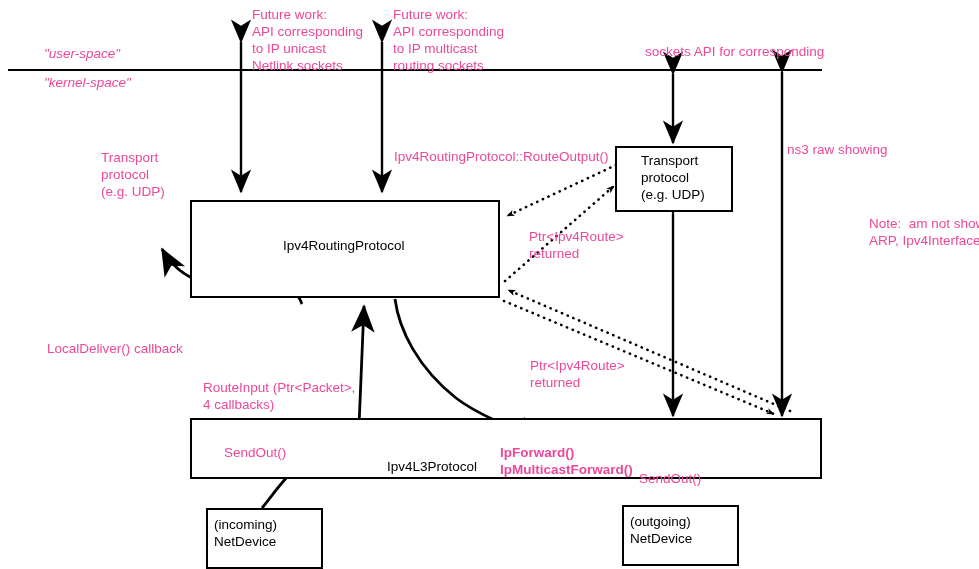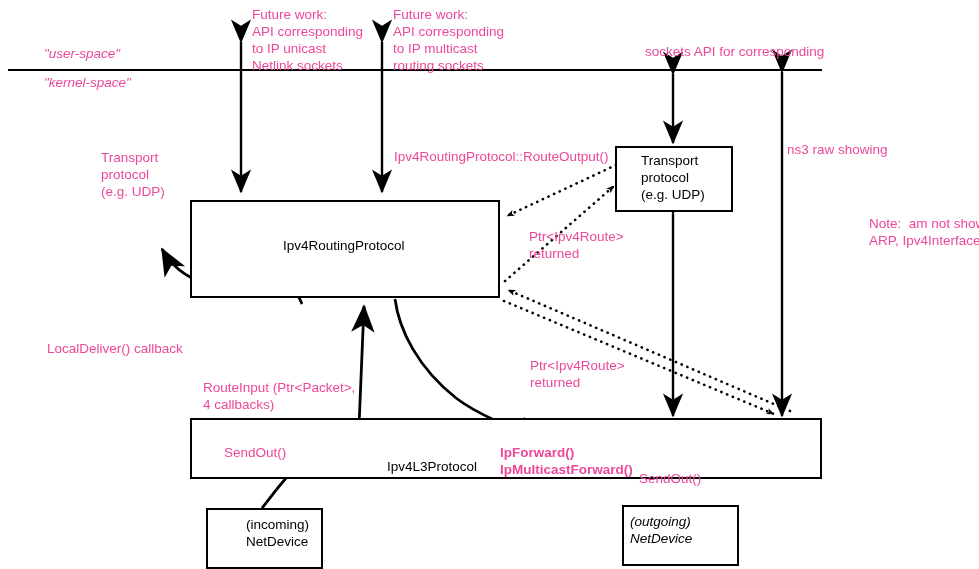--- a/index.html
+++ b/index.html
@@ -152,19 +152,19 @@
 
   <div class="lbl" style="left:224px; top:444px;">SendOut()</div>
 
   <div class="boxlabel" style="left:371px; top:458px;margin-left:16px;">Ipv4L3Protocol</div>
 
   <div class="lbl" style="left:500px; top:444px;font-weight:bold;">IpForward()
 IpMulticastForward()</div>
 
   <div class="lbl" style="left:639px; top:456px;margin-top:14px;">SendOut()</div>
 
-  <div class="boxlabel" style="left:214px; top:516px;margin-left:32px;">(incoming)
+  <div class="boxlabel" style="left:214px; top:516px;">(incoming)
 NetDevice</div>
 
-  <div class="boxlabel" style="left:630px; top:513px;font-style:italic;">(outgoing)
+  <div class="boxlabel" style="left:630px; top:513px;">(outgoing)
 NetDevice</div>
 
 </div>
 
 </body></html>

